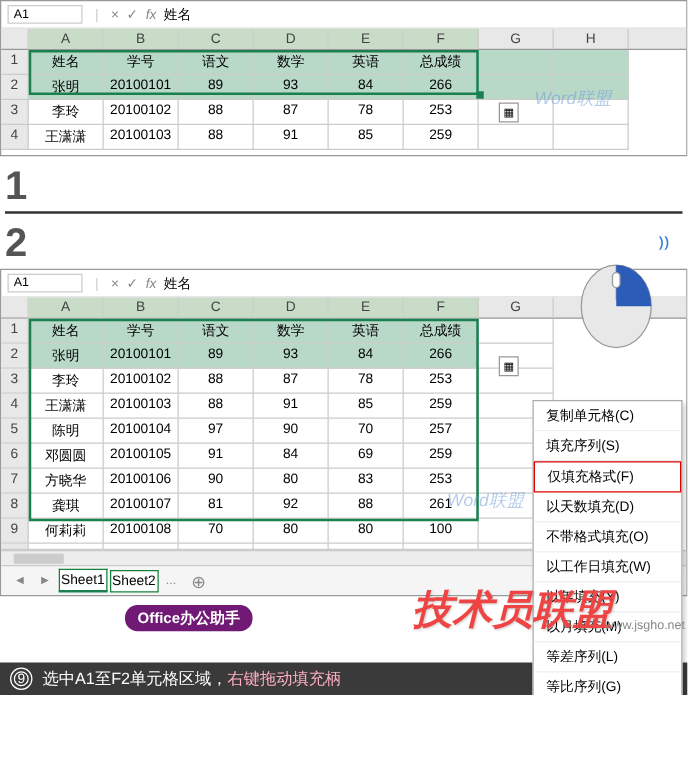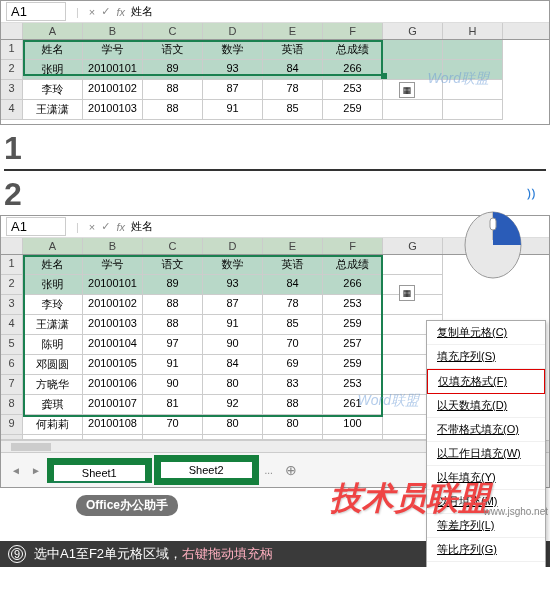--- a/index.html
+++ b/index.html
@@ -1,19 +1,19 @@
 <!DOCTYPE html>
 <html><head>
 <meta charset="utf-8">
 <style>
 * { box-sizing: border-box; margin: 0; padding: 0; }
 body { font-family: "Microsoft YaHei", Arial, sans-serif; font-size: 11px; background: #fff; width: 550px; position: relative; }
 .section { border: 1px solid #999; margin-bottom: 5px; background: #fff; }
 .namebox-row { display: flex; align-items: center; padding: 2px 5px; border-bottom: 1px solid #ddd; height: 22px; }
-.namebox { width: 60px; border: 1px solid #ccc; padding: 1px 4px; font-size: 13px; }
+.namebox { width: 60px; border: 1px solid #ccc; padding: 1px 4px; font-size: 10px; }
 .divider { color: #ccc; margin: 0 10px; }
 .fx-icons { display: flex; gap: 6px; align-items: center; color: #888; }
 .fx-label { font-style: italic; margin: 0 6px; color: #888; font-size: 11px; }
 .fx-val { font-size: 11px; }
 .cols-header { display: flex; border-bottom: 1px solid #999; background: #e8e8e8; }
 .rowhead-spacer { width: 22px; border-right: 1px solid #ccc; }
 .col-head { flex: 0 0 60px; text-align: center; padding: 2px 0; border-right: 1px solid #ccc; font-size: 11px; color: #444; }
 .grid-row { display: flex; }
 .row-head { width: 22px; text-align: center; background: #e8e8e8; border-right: 1px solid #ccc; border-bottom: 1px solid #ccc; font-size: 11px; color: #444; padding: 2px 0; }
 .cell { flex: 0 0 60px; text-align: center; border-right: 1px solid #ccc; border-bottom: 1px solid #ccc; padding: 2px 0; font-size: 11px; position: relative; }
@@ -24,27 +24,27 @@
 .autofill-icon { position: absolute; width: 16px; height: 16px; border: 1px solid #999; background: #fff; display: flex; align-items: center; justify-content: center; font-size: 9px; }
 .step-num { font-size: 32px; font-weight: bold; color: #555; margin: 2px 4px; }
 .step-line { border-top: 2px solid #333; margin: 0 4px 5px; }
 .mouse { position: absolute; right: 22px; top: 200px; }
 .mouse svg { width: 70px; height: 80px; }
 .mouse-wave { position: absolute; right: -8px; top: -14px; color: #2a7cd6; font-size: 20px; }
 .watermark { position: absolute; color: #6a9ad6; opacity: 0.5; font-size: 14px; font-style: italic; pointer-events: none; }
 .grid-body-2 { position: relative; }
 .sheet-tabs { display: flex; align-items: center; padding: 2px 6px; border-top: 1px solid #ccc; background: #f5f5f5; gap: 2px; }
 .sheet-arrow { color: #888; padding: 0 4px; font-size: 10px; }
-.sheet-tab { padding: 2px 28px; border: 7px solid #15803d; background: #fff; font-size: 11px; }
+.sheet-tab { padding: 2px 1px; border: 1px solid #15803d; background: #fff; font-size: 11px; }
 .sheet-tab.active { border-bottom: 2px solid #1a8050; }
 .sheet-add { padding: 0 6px; color: #888; font-size: 14px; }
 .context-menu { position: absolute; right: 4px; top: 320px; width: 120px; background: #fff; border: 1px solid #aaa; box-shadow: 2px 2px 4px rgba(0,0,0,0.2); font-size: 11px; }
-.menu-item { padding: 4px 10px; border-bottom: 1px solid #f0f0f0; text-decoration: underline; }
+.menu-item { padding: 4px 10px; border-bottom: 1px solid #f0f0f0; }
 .menu-item.highlighted { border: 1px solid #d00; }
-.footer-badge { display: inline-block; background: #737373; color: #fff; border-radius: 10px; padding: 2px 10px; font-size: 12px; font-weight: bold; margin-left: 76px; margin-top: 2px; }
+.footer-badge { display: inline-block; background: #701a75; color: #fff; border-radius: 10px; padding: 2px 10px; font-size: 12px; font-weight: bold; margin-left: 100px; margin-top: 2px; }
 .big-watermark { position: absolute; bottom: 20px; right: 60px; color: #ef4444; font-size: 32px; font-weight: bold; font-style: italic; text-shadow: 1px 1px 2px rgba(0,0,0,0.2); }
 .small-wm { position: absolute; bottom: 24px; right: 2px; color: #888; font-size: 10px; padding-left: 36px; }
 .footer-bar { background: #3a3a3a; color: #fff; padding: 4px 8px; display: flex; align-items: center; font-size: 13px; }
 .step-circle { width: 18px; height: 18px; border: 1px solid #fff; border-radius: 50%; display: flex; align-items: center; justify-content: center; margin-right: 8px; font-size: 11px; position: relative; }
 .step-circle::after { content: ""; position: absolute; inset: 2px; border: 1px solid #fff; border-radius: 50%; }
 .pink { color: #ffb0c0; }
 .scroll-bar { height: 12px; background: #ededed; border-top: 1px solid #ccc; position: relative; }
 .scroll-thumb { position: absolute; left: 10px; width: 40px; height: 8px; top: 2px; background: #ccc; }
 .section1 .grid-body { padding-bottom: 4px; }
 .row-sel .cell { background: #b8d8c8; }

